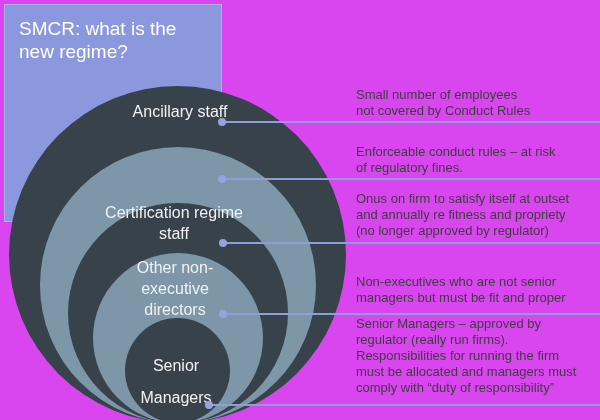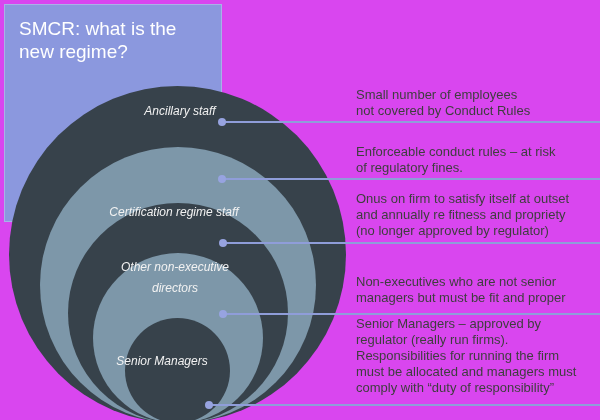--- a/index.html
+++ b/index.html
@@ -18,28 +18,28 @@
   .ring{position:absolute;border-radius:50%;z-index:2;}
   .ring.dark{background:#37424b;}
   .ring.light{background:#7d97a9;}
   .r1{left:9px;  top:86px;  width:337px;height:337px;}
   .r2{left:40px; top:147px; width:276px;height:276px;}
   .r3{left:68px; top:203px; width:220px;height:220px;}
   .r4{left:93px; top:253px; width:170px;height:170px;}
   .r5{left:125px;top:318px; width:105px;height:105px;}
   
   .ring-label{
-    position:absolute;z-index:3;color:#f2f2f2;font-size:12px;
-    text-align:center;line-height:21px;font-style:italic;
+    position:absolute;z-index:3;color:#f2f2f2;font-size:16px;
+    text-align:center;line-height:21px;
   }
   .rl1{left:80px; top:101px;width:200px;}
   .rl2{left:78px; top:161px;width:200px;}
   .rl3{left:104px;top:202px;width:140px;}
   .rl4{left:110px;top:257px;width:130px;}
-  .rl5{left:112px;top:350px;width:100px;line-height:22px;}
+  .rl5{left:126px;top:350px;width:100px;line-height:32px;}
   
   .conn{position:absolute;height:2px;background:#8f9dd9;z-index:4;}
   .cn1{left:222px;top:121px;width:378px;}
   .cn2{left:222px;top:178px;width:378px;}
   .cn3{left:223px;top:242px;width:377px;}
   .cn4{left:223px;top:313px;width:377px;}
   .cn5{left:209px;top:404px;width:391px;}
   .dot{position:absolute;width:8px;height:8px;border-radius:50%;background:#97a3e0;z-index:5;}
   .dt1{left:218px;top:118px;}
   .dt2{left:218px;top:175px;}

